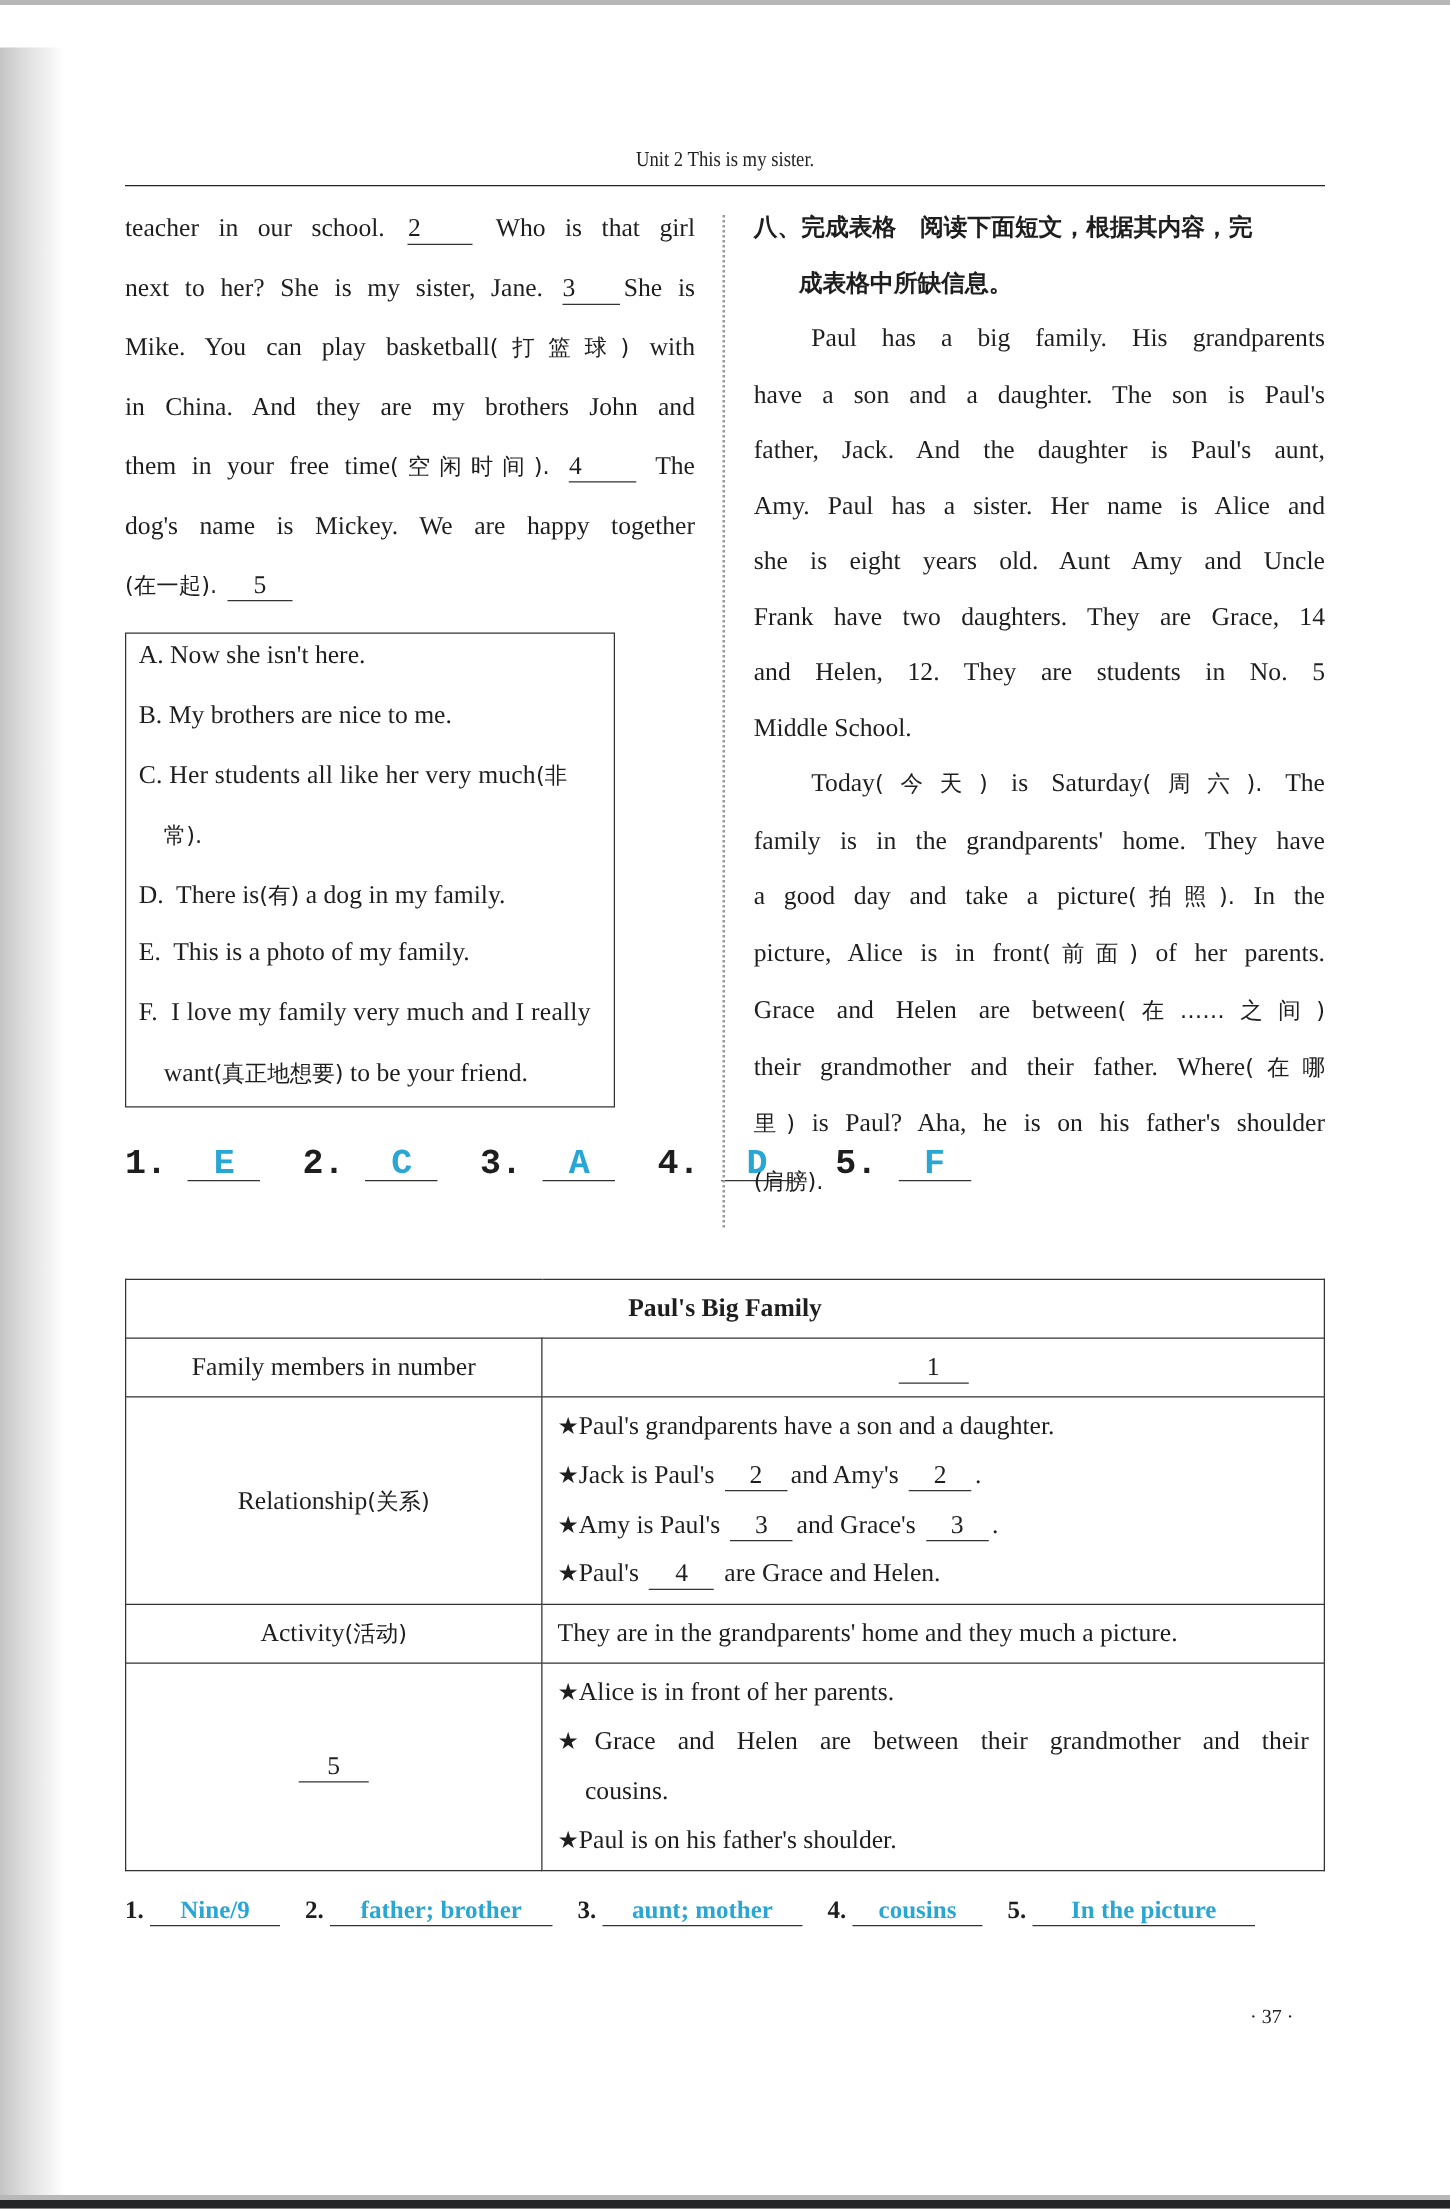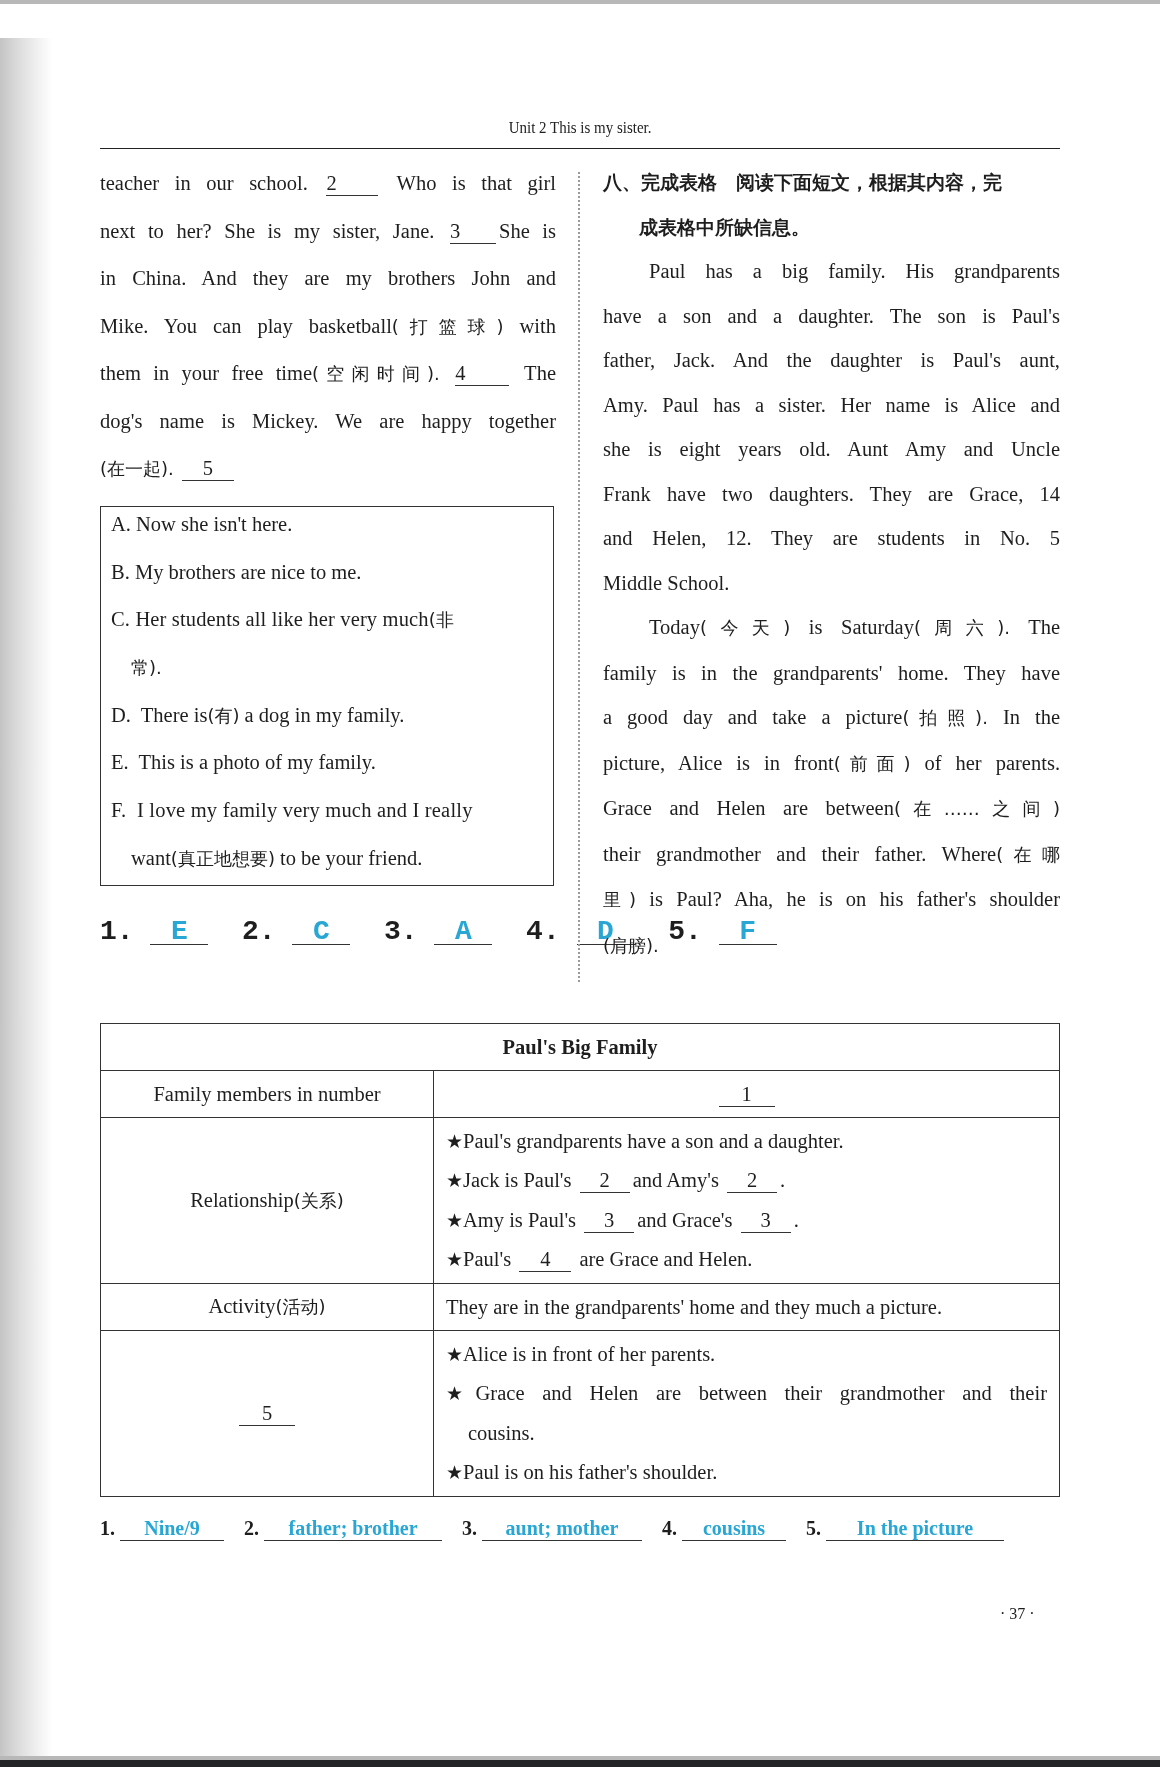--- a/index.html
+++ b/index.html
@@ -17,21 +17,21 @@
   .col { position:absolute; font-size:20.5px; line-height:47.5px; }
   .leftcol { left:100px; top:160px; width:456px; }
   .rightcol { left:603px; top:160px; width:457px; }
   .justify { text-align:justify; text-align-last:justify; }
   .line { display:block; white-space:nowrap; }
   .blank { display:inline-block; border-bottom:1.4px solid #333; text-align:center; line-height:24px; margin:0 3px; }
   .cn { font-family:"DejaVu Sans",sans-serif; font-size:18px; }
 
   .divider { position:absolute; left:578px; top:172px; height:810px; width:0; border-left:2px dotted #999; }
 
-  .optbox { position:absolute; left:100px; top:506px; width:454px; height:380px; border:1.5px solid #333; box-sizing:border-box; }
+  .optbox { position:absolute; left:100px; top:506px; width:392px; height:380px; border:1.5px solid #333; box-sizing:border-box; }
   .opt { position:absolute; left:10px; font-size:20.5px; white-space:nowrap; }
 
   .ans { position:absolute; font-weight:bold; font-size:28px; white-space:nowrap;font-family:Liberation Mono, monospace; }
   .ansval { display:inline-block; border-bottom:1.4px solid #333; color:#28a6d4; text-align:center; line-height:24px; }
 
   .heading { font-family:"DejaVu Sans",sans-serif; font-weight:bold; font-size:19px; }
 
   table.fam { position:absolute; left:100px; top:1023px; width:960px; border-collapse:collapse; font-size:20.5px; }
   table.fam td { border:1.5px solid #333; padding:0 12px; vertical-align:middle; }
   .tcap { text-align:center; font-weight:bold; height:46px; }
@@ -48,22 +48,22 @@
 <div class="topbar"></div>
 <div class="leftshade"></div>
 <div class="bottombar"></div>
 
 <div class="header"><span>Unit 2   This is my sister.</span></div>
 <div class="header-rule"></div>
 
 <div class="col leftcol">
   <span class="line justify"><span>teacher in our school.</span> <span class="blank" style="width:52px">2</span> <span>Who is that girl</span></span>
   <span class="line justify"><span>next to her? She is my sister, Jane.</span> <span class="blank" style="width:46px">3</span><span>She is</span></span>
+  <span class="line justify"><span>Mike. You can play basketball</span><span class="cn">(打篮球)</span> <span>with</span></span>
   <span class="line justify">in China. And they are my brothers John and</span>
-  <span class="line justify"><span>Mike. You can play basketball</span><span class="cn">(打篮球)</span> <span>with</span></span>
   <span class="line justify"><span>them in your free time</span><span class="cn">(空闲时间).</span> <span class="blank" style="width:54px">4</span> <span>The</span></span>
   <span class="line justify">dog's name is Mickey. We are happy together</span>
   <span class="line"><span class="cn">(在一起).</span> <span class="blank" style="width:52px">5</span></span>
 </div>
 
 <div class="optbox">
   <div class="opt" style="top:6px"><span>A.</span> <span>Now she isn't here.</span></div>
   <div class="opt" style="top:54px"><span>B.</span> <span>My brothers are nice to me.</span></div>
   <div class="opt" style="top:101px; letter-spacing:0.15px"><span>C.</span> <span>Her students all like her very much</span><span class="cn">(非</span></div>
   <div class="opt" style="top:149px; left:30px"><span class="cn">常).</span></div>

